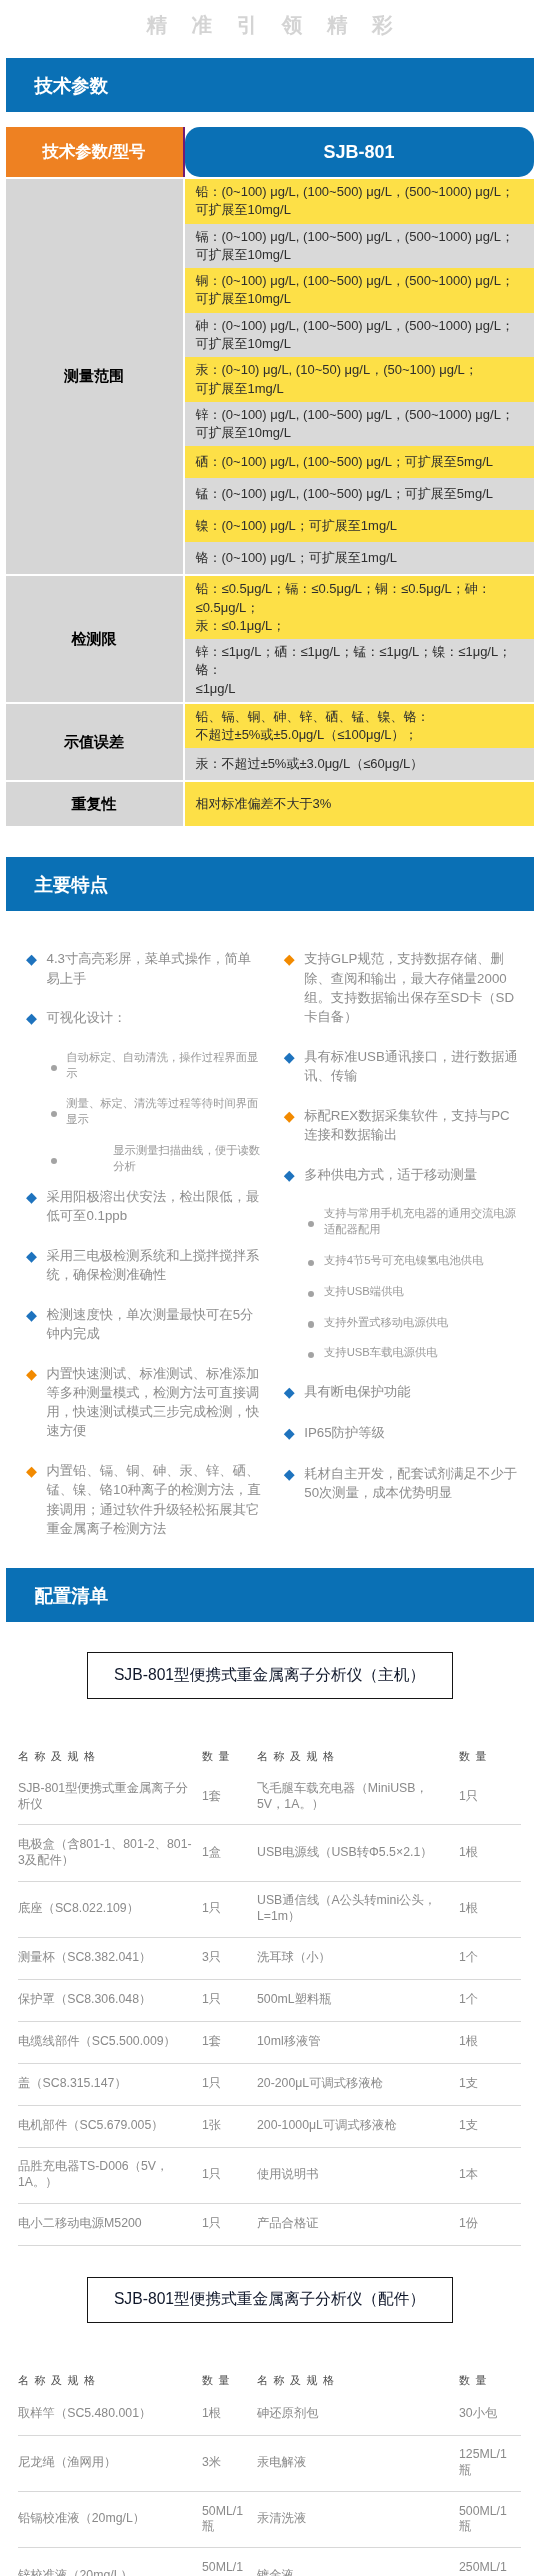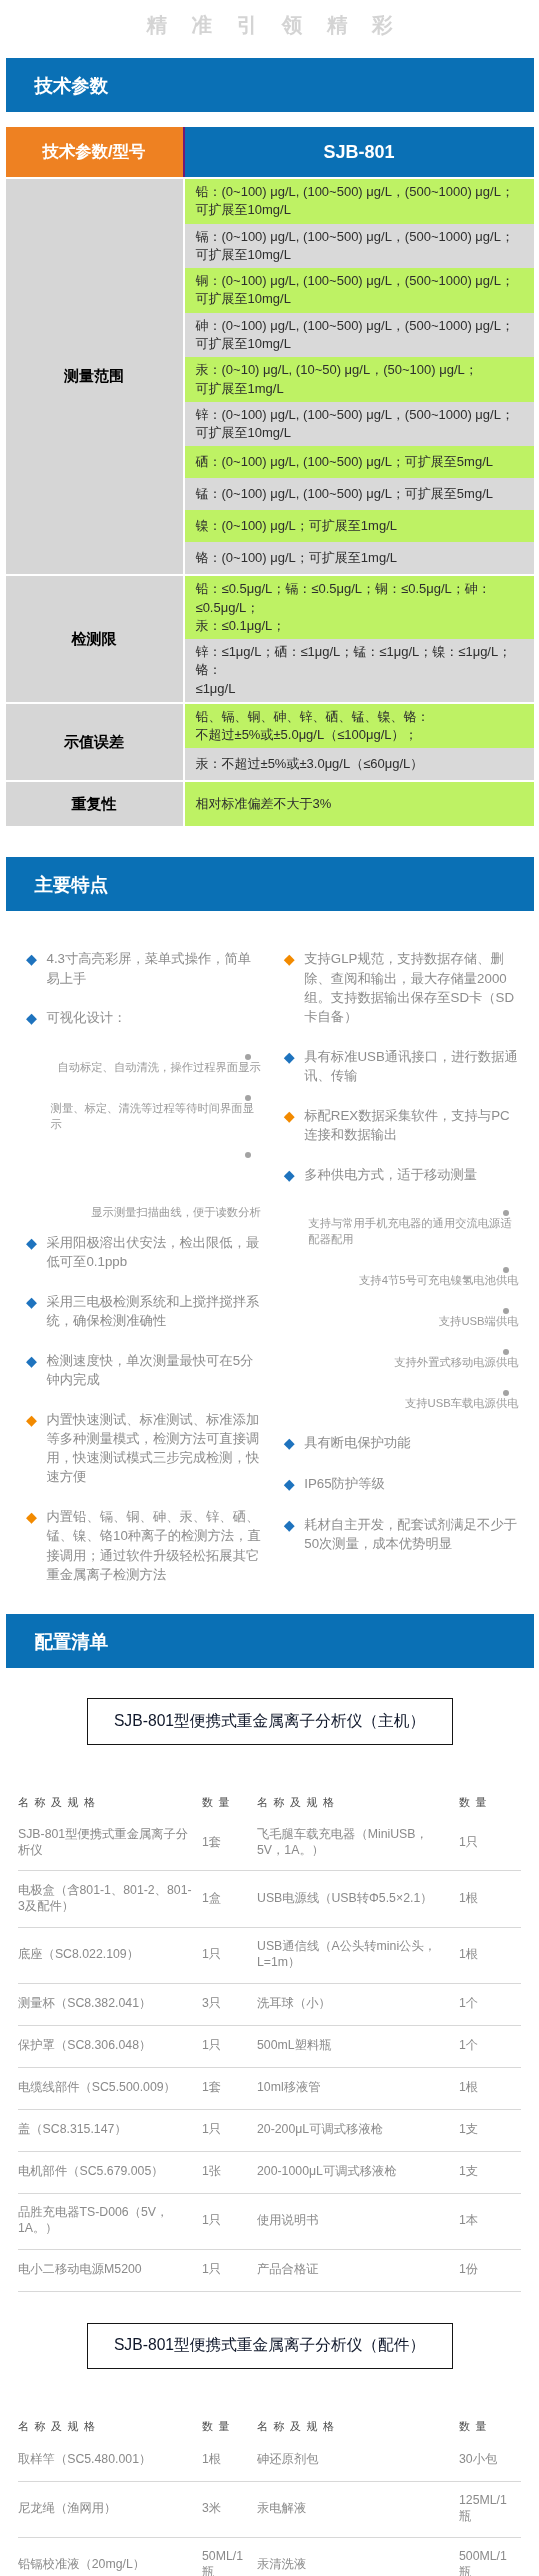--- a/index.html
+++ b/index.html
@@ -24,48 +24,48 @@
   
   .spec { margin:15px 5.5px 0 5.5px; }
   .spec-head { display:flex; height:50px; }
   .spec-head-left {
     width:179px; background:#ee8122; color:#fff; font-size:16.4px; font-weight:bold;
     display:flex; align-items:center; justify-content:center;
     border-right:2px solid #701a75;
   }
   .spec-head-right {
     flex:1; background:#0a70b5; color:#fff; font-size:18px; font-weight:bold;
-    display:flex; align-items:center; justify-content:center;
+    display:flex; align-items:center; justify-content:center;border-radius:15px;
   }
   .spec-group { display:flex; border-top:2px solid #fff; }
   .spec-label {
     width:179px; background:#d6d6d6; border-right:2px solid #fff;
     display:flex; align-items:center; justify-content:center;
     font-size:15px; font-weight:bold; color:#000000;
   }
   .spec-rows { flex:1; }
   .spec-row {
     min-height:32px; display:flex; align-items:center; padding:4.1px 11px;
-    background:#bef264;
+    background:#fde047;
   }
   .spec-row:nth-child(even) { background:#d9d9d9; }
   .spec-text {
     font-size:13px; line-height:1.4; color:#2e2e2e; white-space:pre-line;
   }
   
   .features {
     display:grid; grid-template-columns:1fr 1fr; column-gap:23px;
     margin:38px 20.5px 0 26px;
   }
   .feat { display:flex; margin-bottom:20.5px; }
   .feat-icon { flex:0 0 20.5px; font-size:14.3px; line-height:1.45; }
   .feat-icon.blue { color:#1e73be; }
   .feat-icon.orange { color:#f28a00; }
   .feat-text { font-size:13.3px; line-height:1.45; color:#8d8d8d; }
-  .subfeat { display:flex; align-items:flex-end; margin:0 0 15px 24.6px;flex-direction:column; }
+  .subfeat { display:flex; align-items:center; margin:0 0 15px 24.6px; }
   .subfeat .dot {
     flex:0 0 6.1px; width:6.1px; height:6.1px; border-radius:50%;
     background:#a3a3a3; margin:4.1px 9.6px 0 0;
   }
   .subfeat .sub-text { font-size:11.3px; line-height:1.4; color:#9a9a9a; }
   
   .cfg-box {
     width:366px; margin:30px auto 0 auto; border:1.4px solid #161616;
     padding:11.6px 5.5px; text-align:center;
   }

